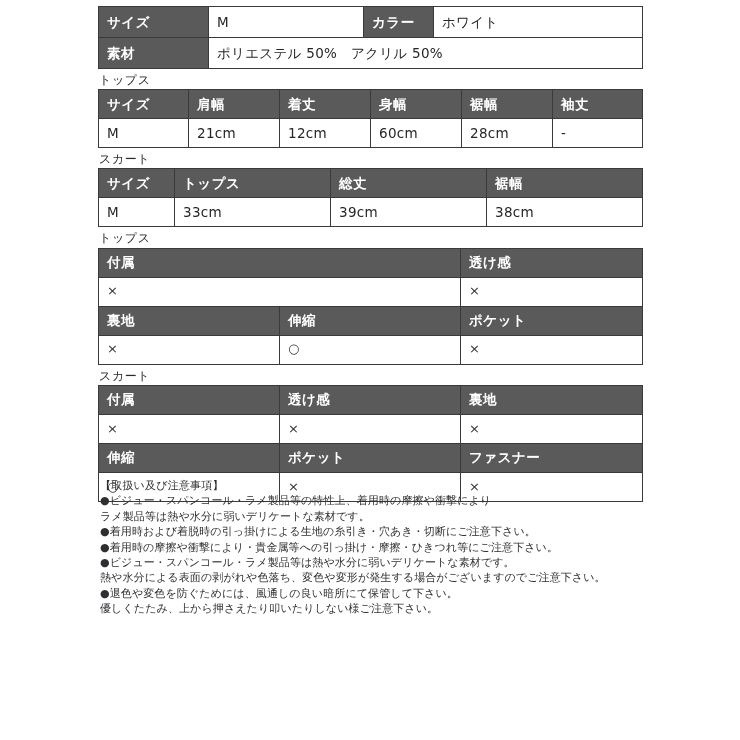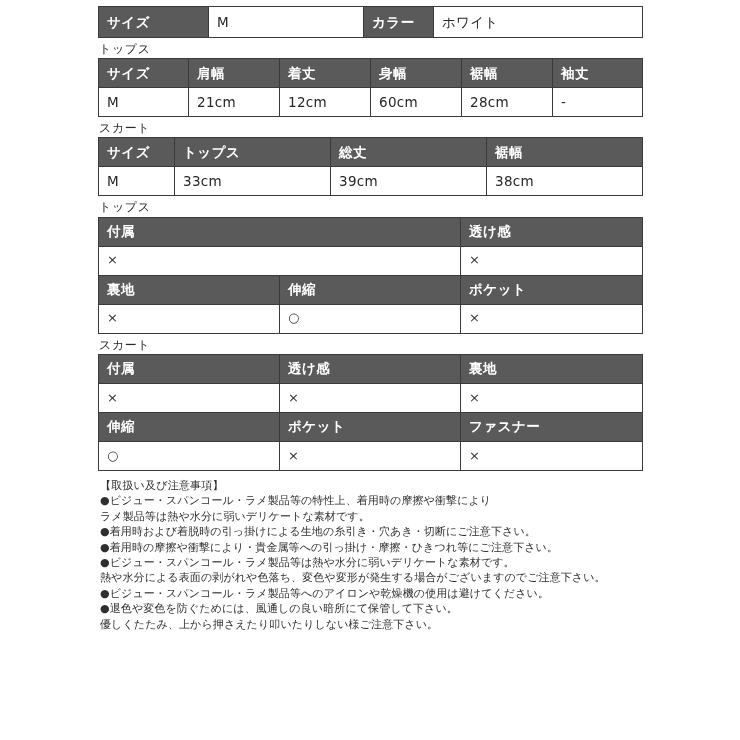--- a/index.html
+++ b/index.html
@@ -101,20 +101,24 @@
       <col style="width:70px">
         <col style="width:209px">
     </colgroup>
     <tbody>
       <tr>
         <td class="hd">サイズ</td>
         <td class="val">M</td>
         <td class="hd">カラー</td>
         <td class="val">ホワイト</td>
       </tr>
+      <tr>
+        <td class="hd">素材</td>
+        <td class="val" colspan="3">ポリエステル 50%　アクリル 50%</td>
+      </tr>
     </tbody>
   </table>
 
   <div class="section-label">トップス</div>
   <table class="spec-table">
     <colgroup>
       <col style="width:90px">
         <col style="width:91px">
         <col style="width:91px">
       <col style="width:91px">
@@ -228,16 +232,15 @@
 </div>
 
 <div class="notes">
   <div class="n-line n-title">【取扱い及び注意事項】</div>
   <div class="n-line">●ビジュー・スパンコール・ラメ製品等の特性上、着用時の摩擦や衝撃により</div>
   <div class="n-line">ラメ製品等は熱や水分に弱いデリケートな素材です。</div>
   <div class="n-line">●着用時および着脱時の引っ掛けによる生地の糸引き・穴あき・切断にご注意下さい。</div>
   <div class="n-line">●着用時の摩擦や衝撃により・貴金属等への引っ掛け・摩擦・ひきつれ等にご注意下さい。</div>
   <div class="n-line">●ビジュー・スパンコール・ラメ製品等は熱や水分に弱いデリケートな素材です。</div>
   <div class="n-line">熱や水分による表面の剥がれや色落ち、変色や変形が発生する場合がございますのでご注意下さい。</div>
-  <div class="n-line">●ビジュー・スパンコール・ラメ製品等へのアイロンや乾燥機の使用は避けてください。</div>
   <div class="n-line">●退色や変色を防ぐためには、風通しの良い暗所にて保管して下さい。</div>
   <div class="n-line">優しくたたみ、上から押さえたり叩いたりしない様ご注意下さい。</div>
 </div>
 
 </body></html>

